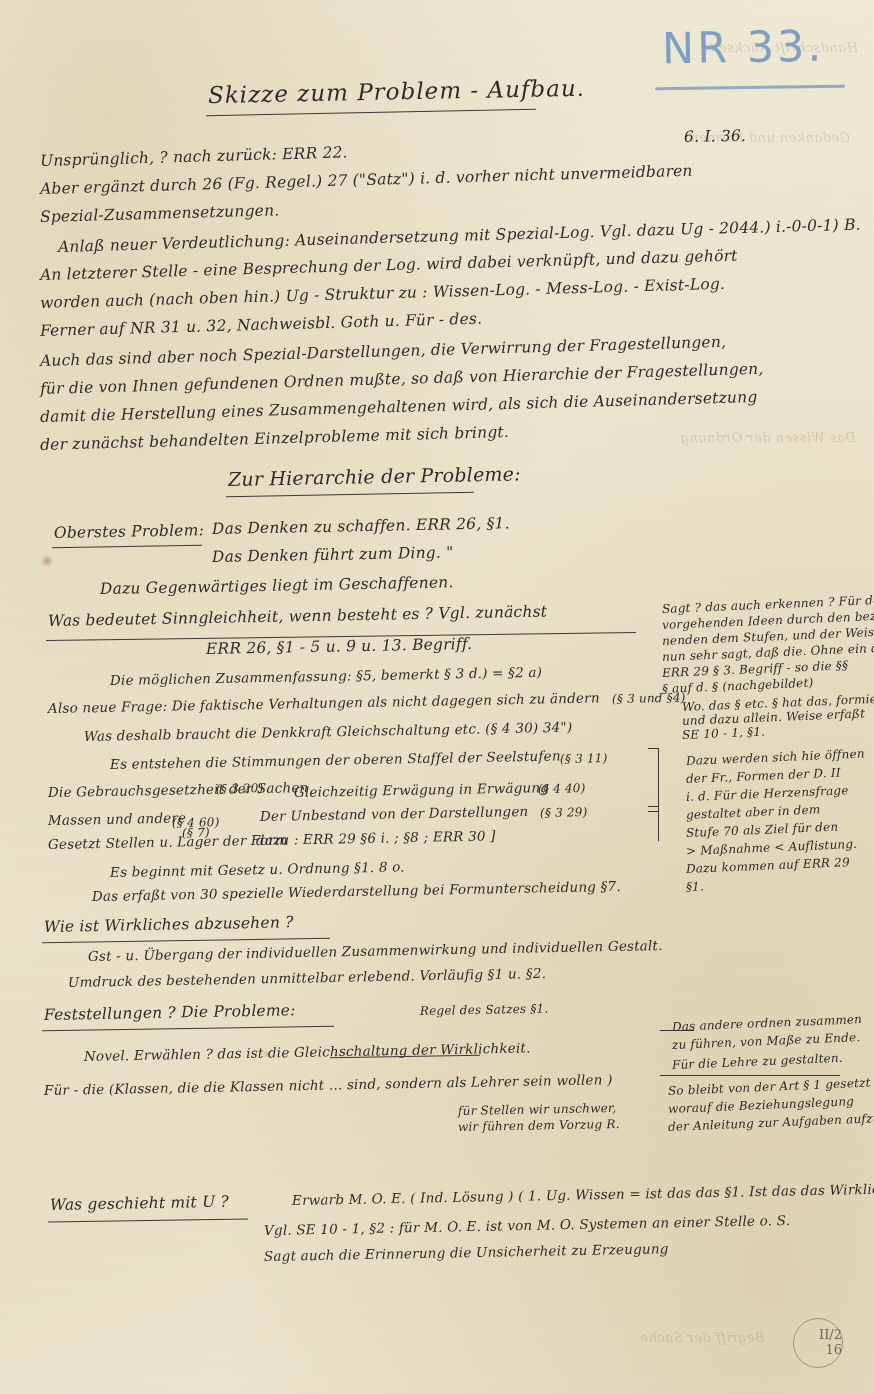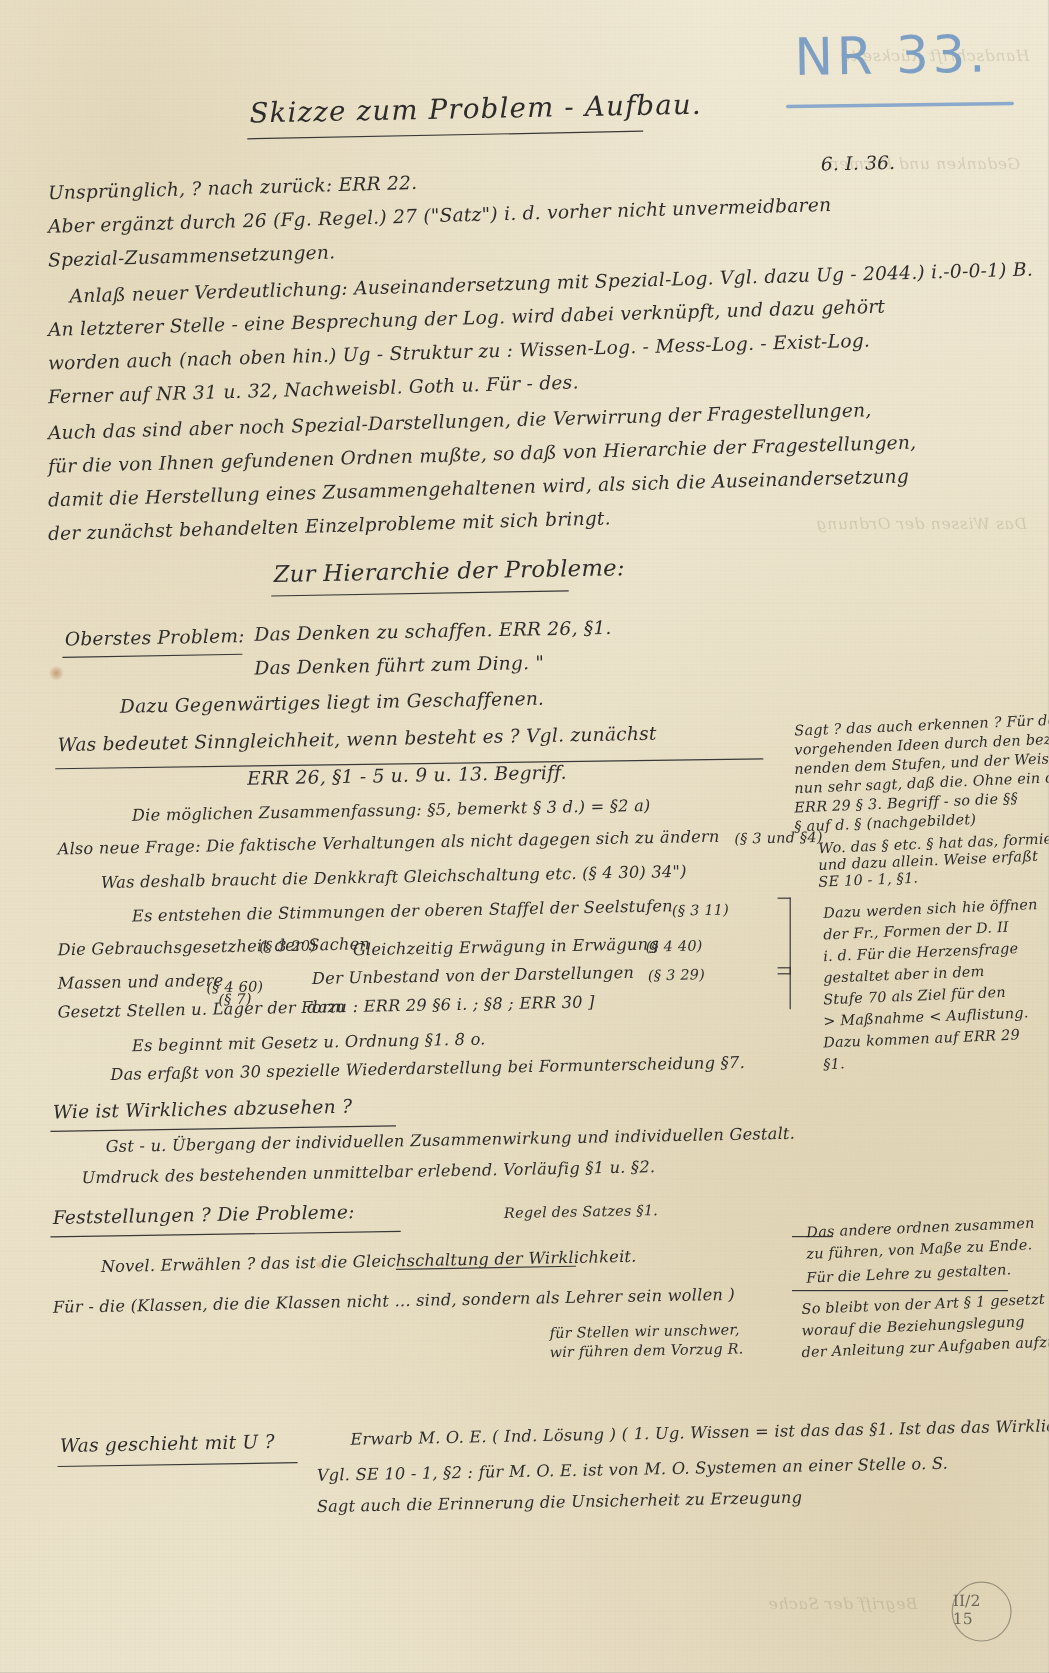--- a/index.html
+++ b/index.html
@@ -102,21 +102,21 @@
     position: absolute;
     left: 793px;
     top: 1318px;
     width: 50px;
     height: 50px;
     border: 1.5px solid #8a8574;
     border-radius: 50%;
     color: #57544a;
     font-family: "DejaVu Serif", serif;
     font-size: 13px;
-    text-align: left;
+    text-align: right;
     line-height: 1.15;
     padding-top: 9px;
     box-sizing: border-box;
     opacity: .85;
   }
   #folio-stamp .frac { display: block; font-size: 13px; }
   
   .foxing {
     position: absolute;
     border-radius: 50%;
@@ -247,15 +247,15 @@
   <div class="rule" style="left:660px; top:1075px; width:180px;"></div>
 
   <div class="hw slant3 sz-tiny margin-note" style="left:668px; top:1084px;">So bleibt von der Art § 1 gesetzt</div>
   <div class="hw slant3 sz-tiny margin-note" style="left:668px; top:1102px;">worauf die Beziehungslegung</div>
   <div class="hw slant3 sz-tiny margin-note" style="left:668px; top:1120px;">der Anleitung zur Aufgaben aufzu-</div>
 
   <div class="rule" style="left:330px; top:1056px; width:150px; transform:rotate(-1deg);"></div>
 
   <div id="folio-stamp">
     <span class="frac">II/2</span>
-    <span class="frac">15</span>
+    <span class="frac">16</span>
   </div>
 </div>
 
 </body></html>

